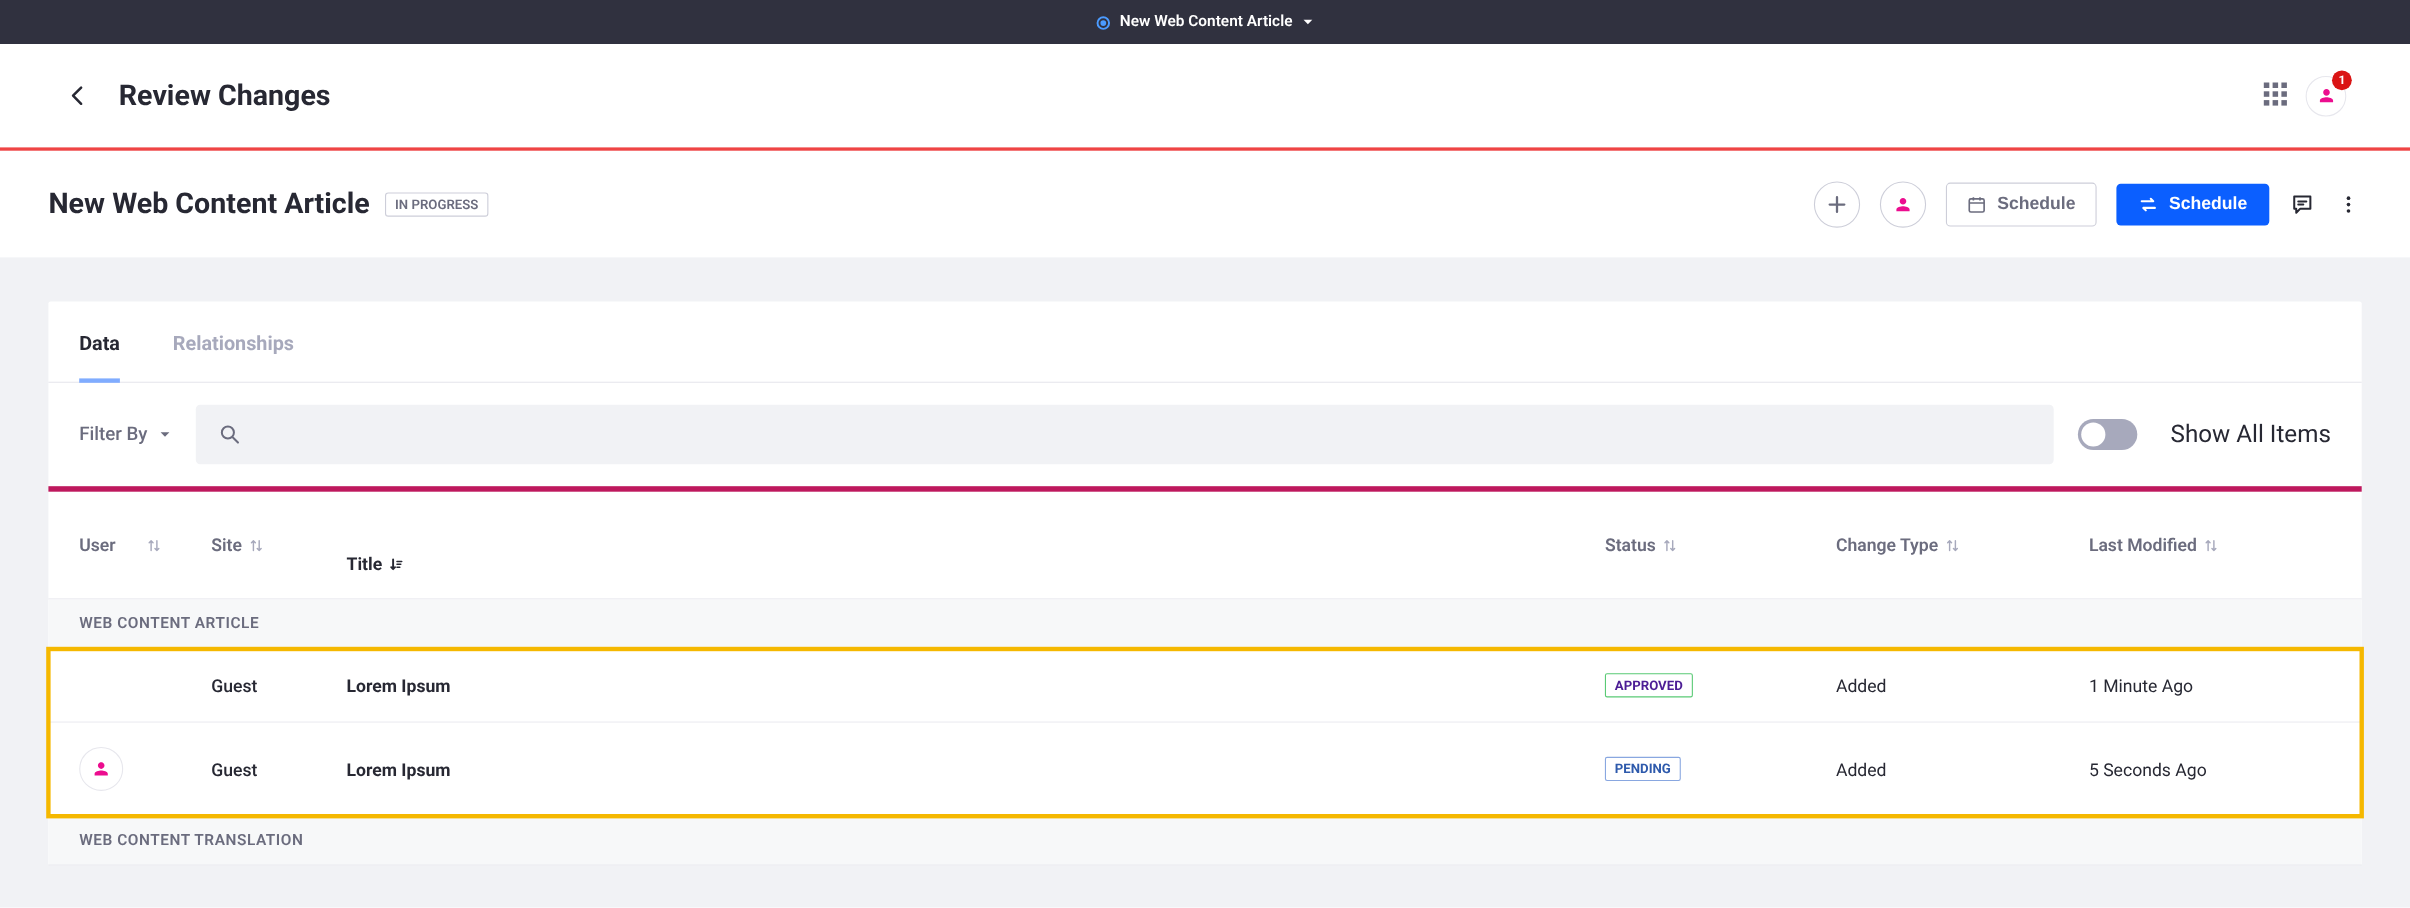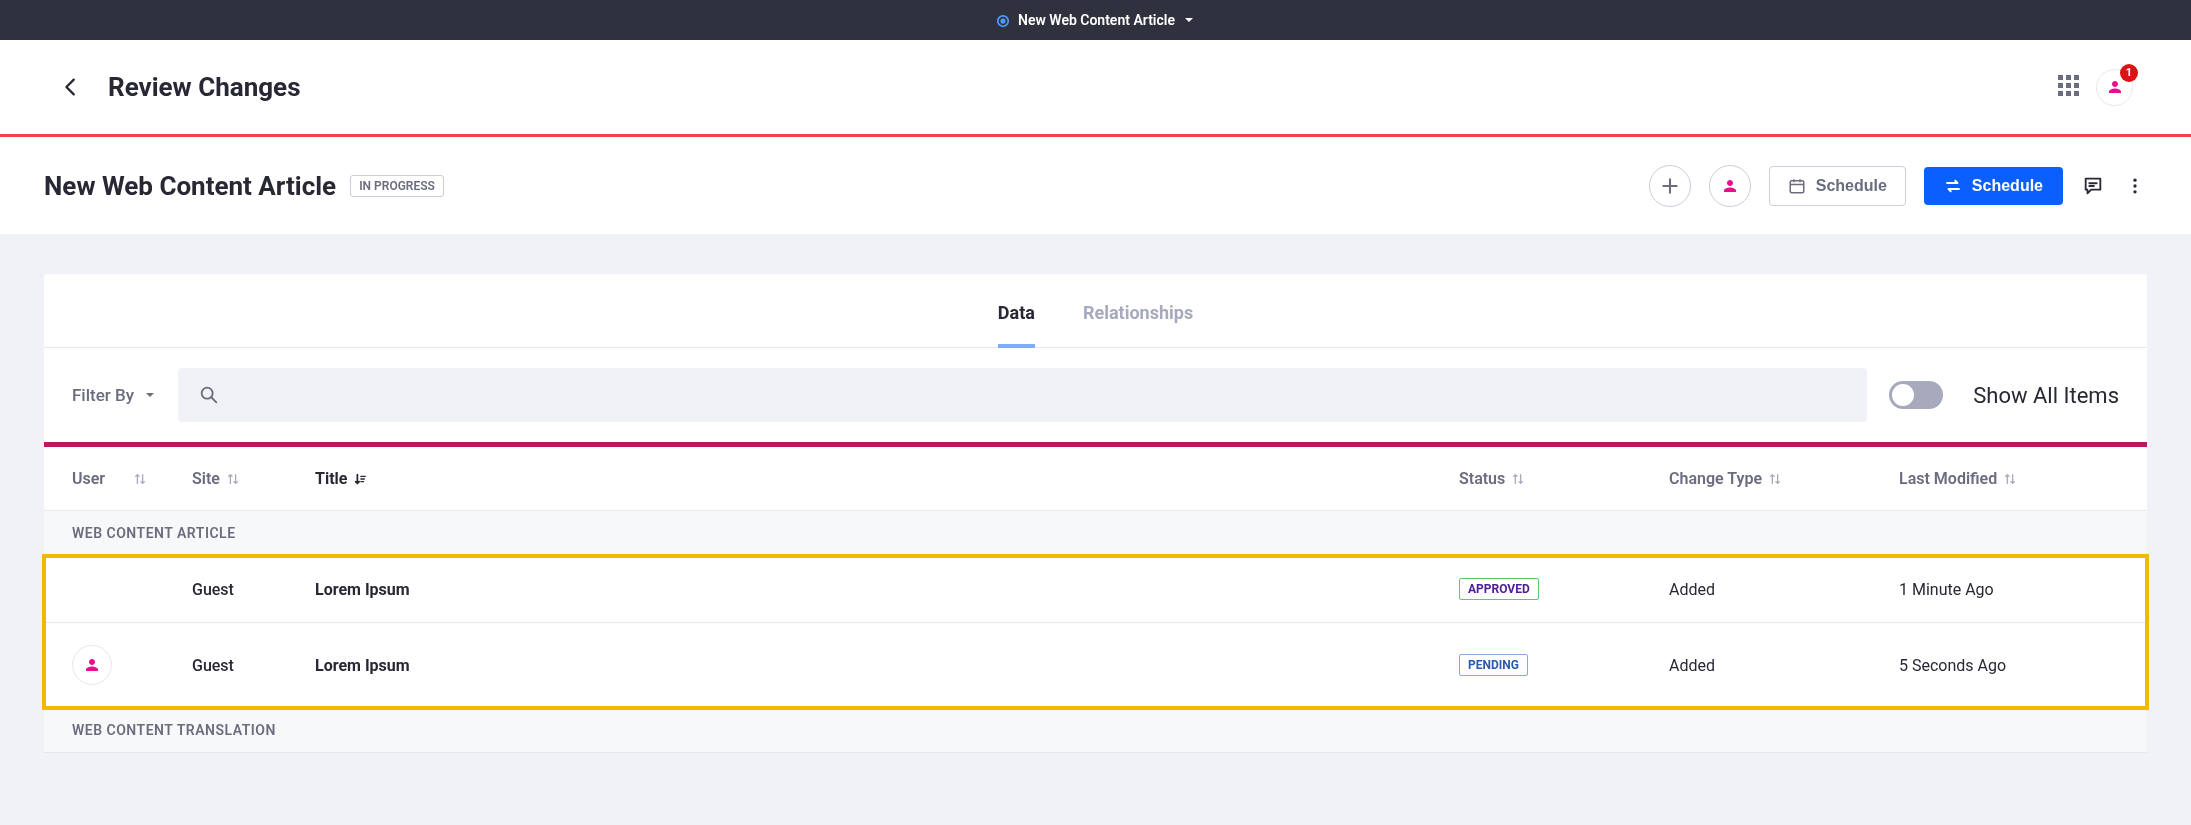--- a/index.html
+++ b/index.html
@@ -161,21 +161,20 @@
   }
   .card {
     background: #fff;
     border-radius: 2px;
   }
   .tabs-row {
     display: flex;
     padding: 0 28px;
     border-bottom: 1px solid #e7e7ed;
     gap: 48px;
-    justify-content: center;
   }
   .tab {
     padding: 28px 0 24px 0;
     font-size: 18px;
     font-weight: 700;
     color: #a7a9bc;
     cursor: pointer;
     position: relative;
   }
   .tab.active {
@@ -253,21 +252,21 @@
     align-items: center;
     gap: 6px;
     color: #6b6c7e;
     font-weight: 600;
     font-size: 16px;
     cursor: pointer;
   }
   .th.active { color: #272833; font-weight: 700; }
   .col-user { width: 120px; gap: 28px; }
   .col-site { width: 123px; }
-  .col-title { flex: 1; }
+  .col-title { flex: 1; margin-top: 34px; }
   .col-status { width: 210px; }
   .col-change { width: 230px; }
   .col-modified { width: 220px; text-align: right; }
   .sort-icon { width: 14px; height: 14px; }
 
   .group-header {
     background: #f7f8f9;
     padding: 14px 28px;
     color: #6b6c7e;
     font-weight: 600;

